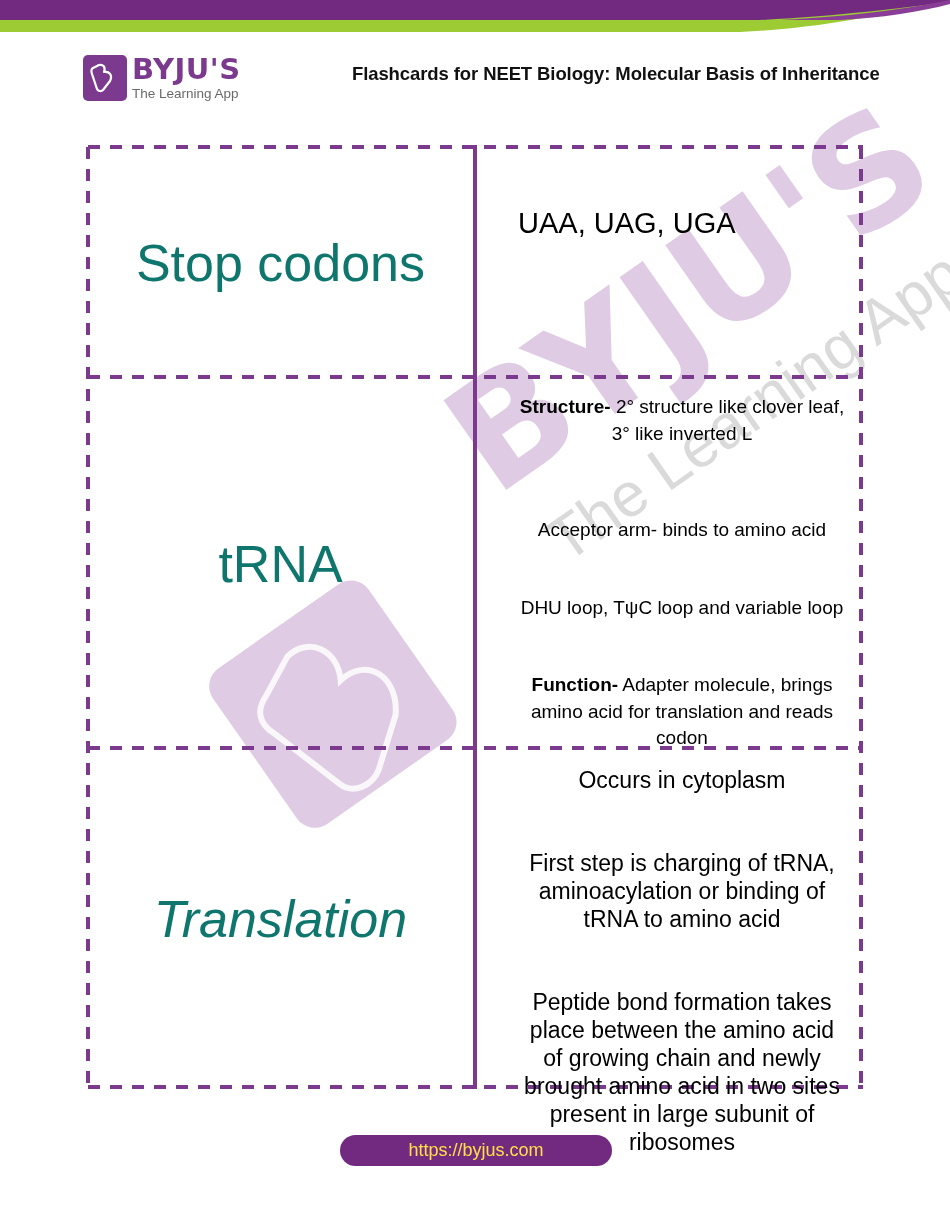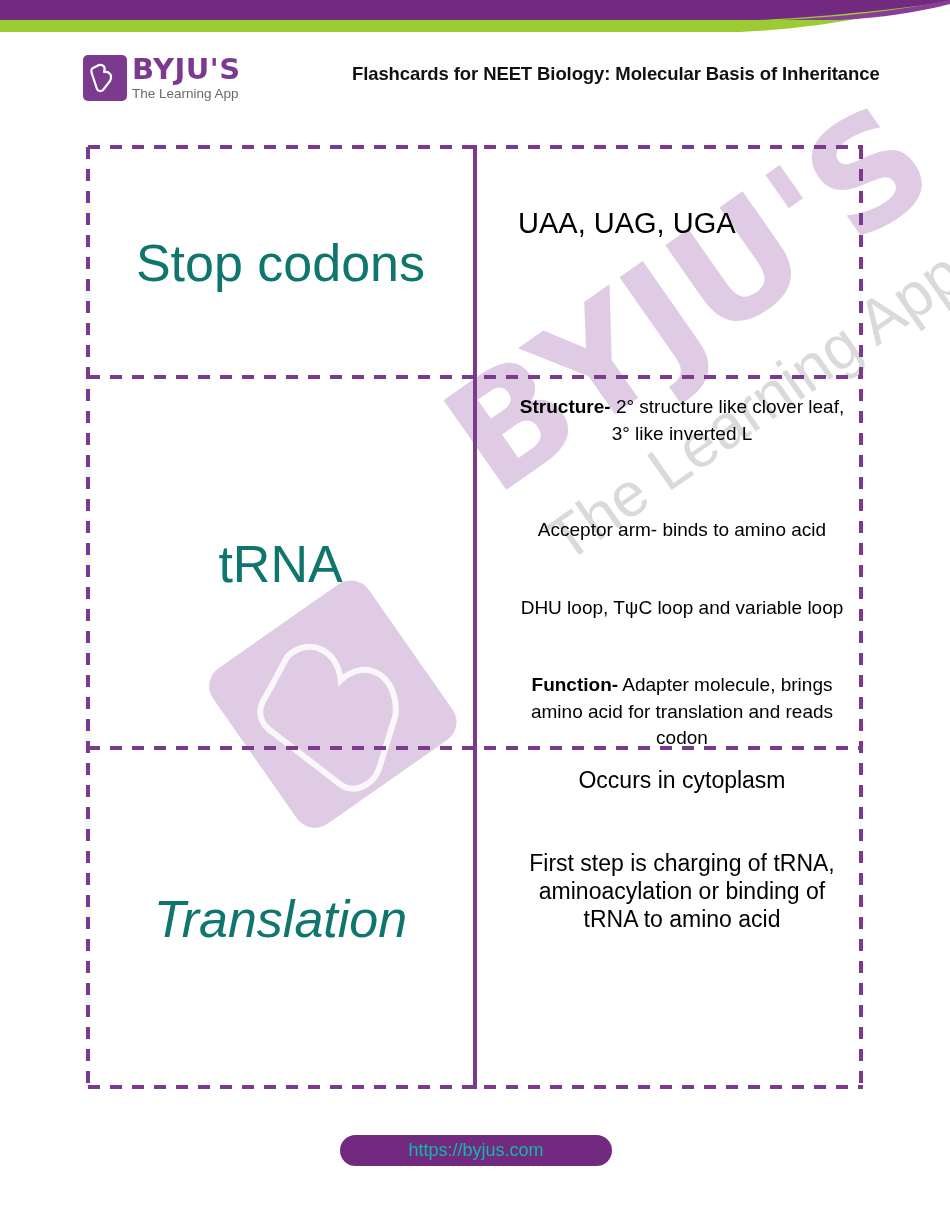--- a/index.html
+++ b/index.html
@@ -24,21 +24,21 @@
   .term { position: absolute; left: 0; width: 389px; display: flex; align-items: center; justify-content: center; font-size: 52px; color: #0f766e; }
   .defn { position: absolute; left: 416px; width: 360px; color: #000; }
   .defn p { margin: 16px; }
   .defn .gap { height: 1em; }
 
   .d1 { font-size: 29px; line-height: 36px; }
   .d2 { font-size: 19px; line-height: 26.5px; text-align: center; }
   .d3 { font-size: 23px; line-height: 28px; text-align: center; }
   b { font-weight: bold; }
 
-  .url-pill { position: absolute; left: 340px; top: 1135px; width: 272px; height: 31px; background: #722a80; border-radius: 16px; color: #14b8a6; font-size: 18px; display: flex; align-items: center; justify-content: center; }
+  .url-pill { position: absolute; left: 340px; top: 1135px; width: 272px; height: 31px; background: #722a80; border-radius: 16px; color: #fde047; font-size: 18px; display: flex; align-items: center; justify-content: center; }
 </style>
 </head>
 <body>
 
 <svg class="top-band" width="950" height="40" viewBox="0 0 950 40">
   <path d="M0 0 H950 V2 C900 10 830 28 740 32 L0 32 Z" fill="#9ccb33"></path>
   <path d="M0 0 H950 V2 C900 8 840 16 760 20 L0 20 Z" fill="#722a80"></path>
   <path d="M780 20 C860 16 910 8 950 0 L950 4 C920 12 880 18 840 20 Z" fill="#8a3d97"></path>
 </svg>
 
@@ -95,16 +95,17 @@
     <div class="gap"></div>
     <p><b>Function-</b><span> Adapter molecule, brings amino acid for translation and reads codon</span></p>
   </div>
 
   <div class="term" style="top:605px;height:337px;font-style:italic;">Translation</div>
   <div class="defn d3" style="top:605px;">
     <p>Occurs in cytoplasm</p>
     <div class="gap"></div>
     <p>First step is charging of tRNA, aminoacylation or binding of tRNA to amino acid</p>
     <div class="gap"></div>
+    <p>Peptide bond formation takes place between the amino acid of growing chain and newly brought amino acid in two sites present in large subunit of ribosomes</p>
   </div>
 </div>
 
 <div class="url-pill">https://byjus.com</div>
 
 </body></html>

